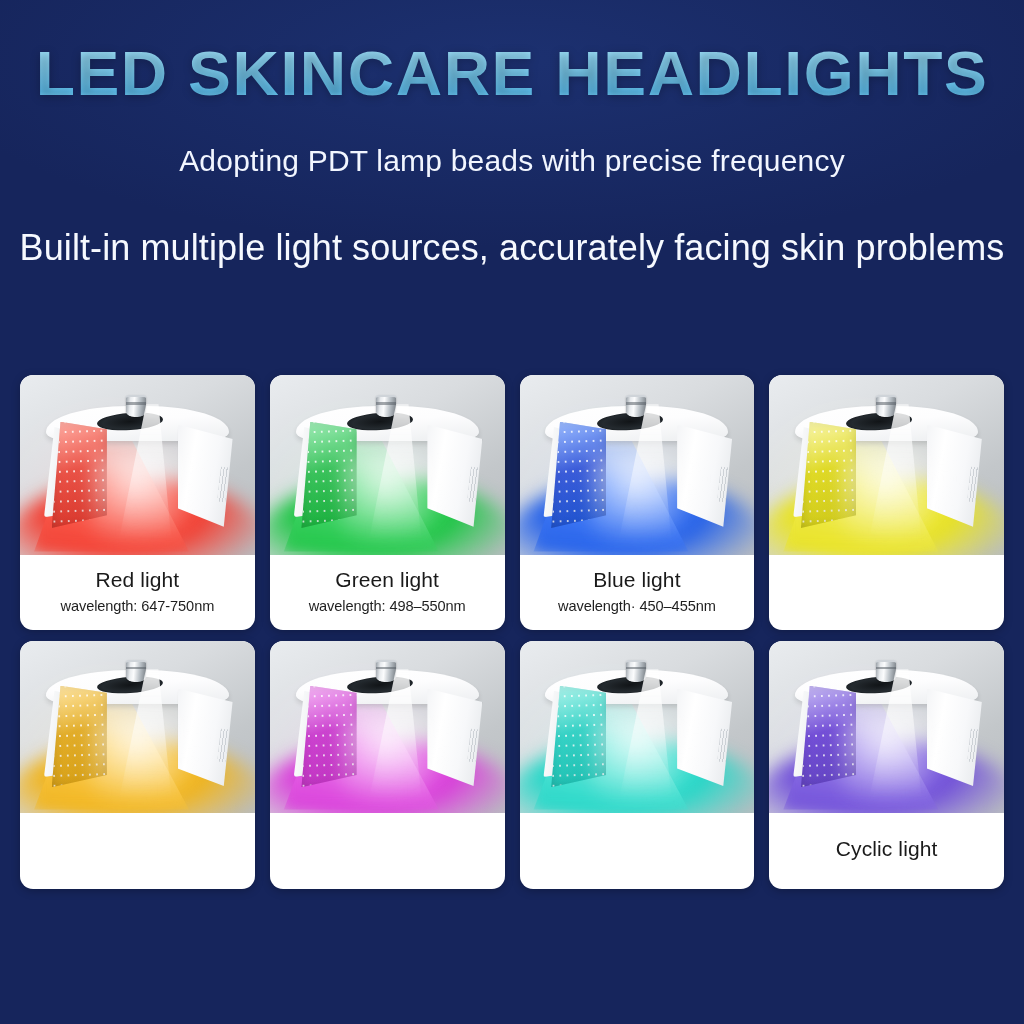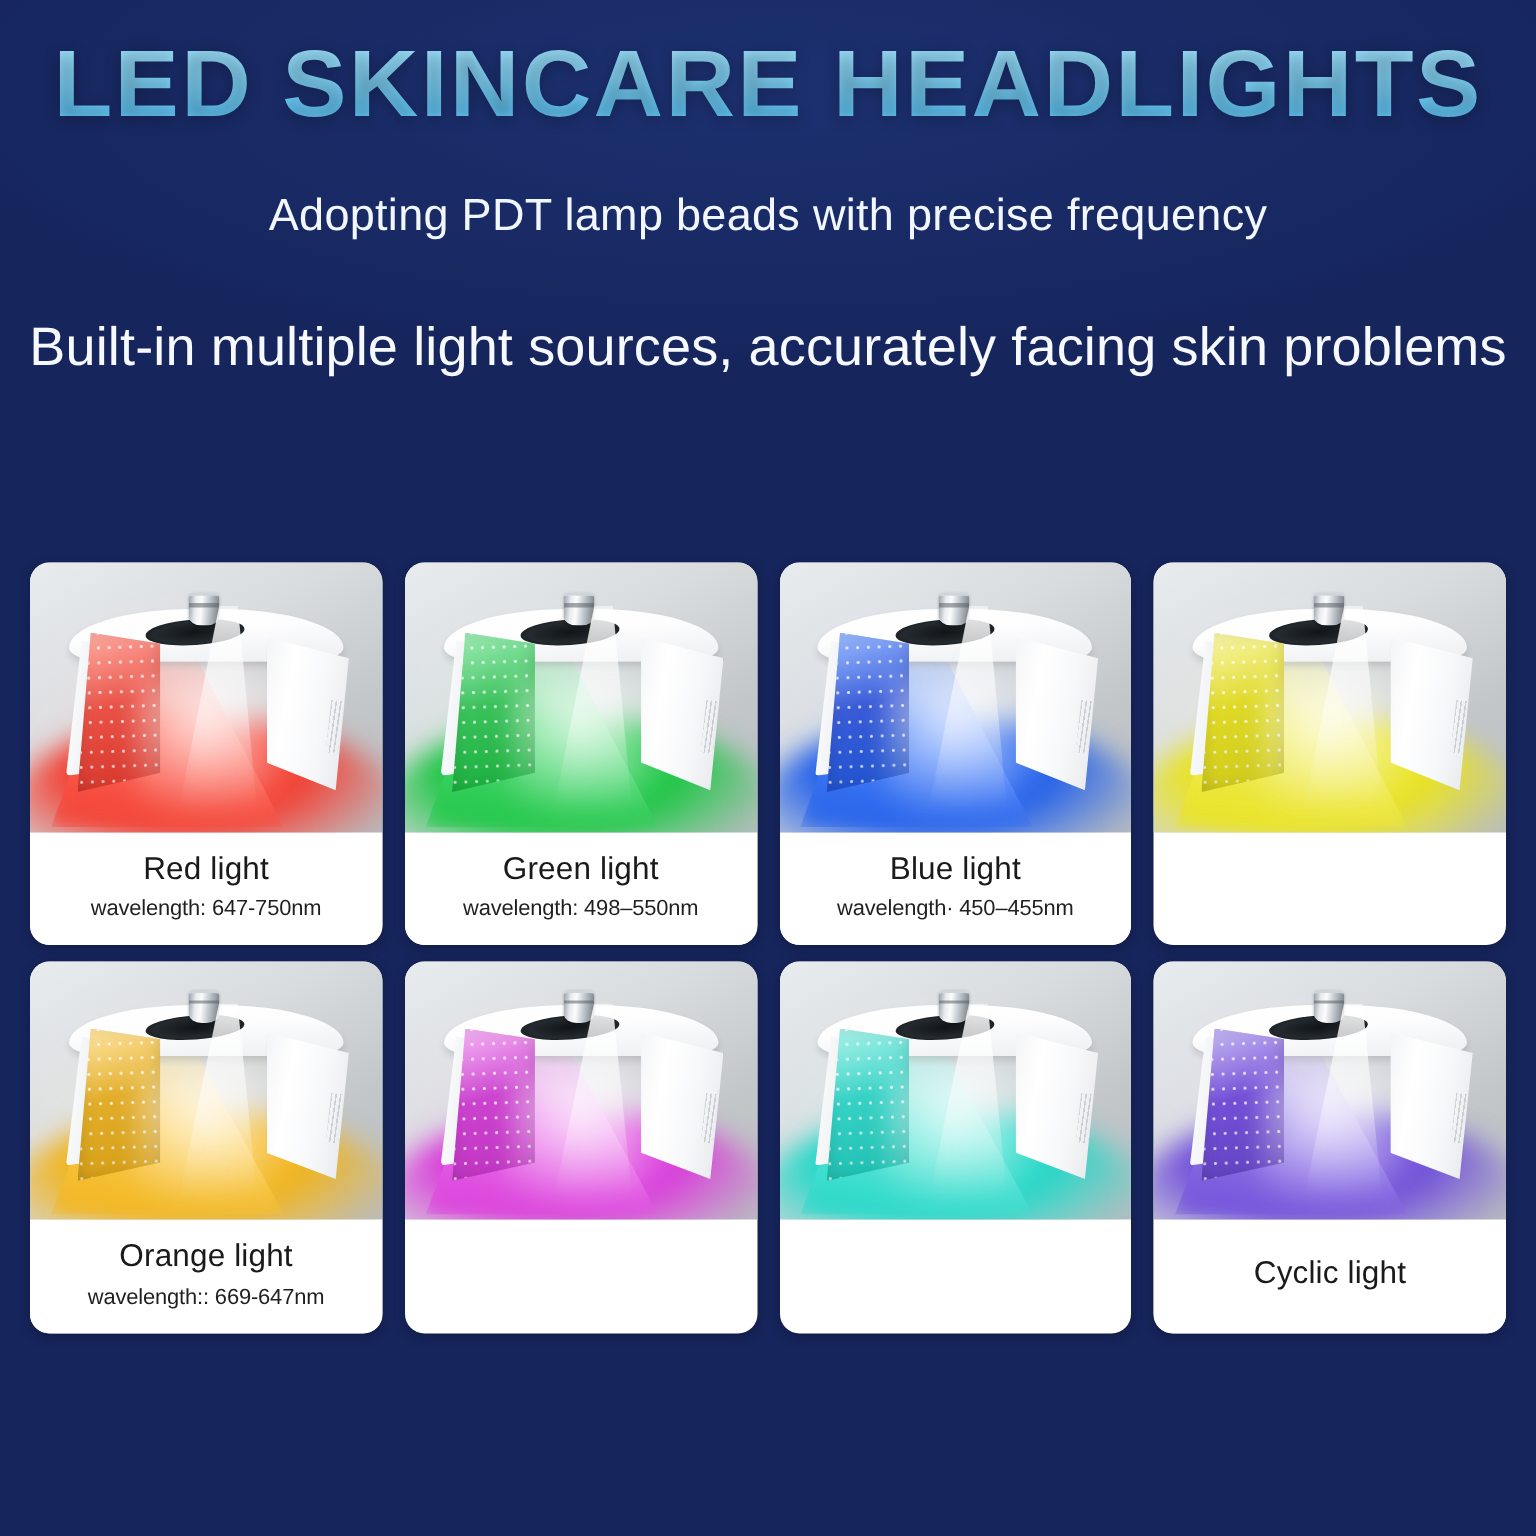--- a/index.html
+++ b/index.html
@@ -15,21 +15,21 @@
       linear-gradient(180deg, #152352 0%, #17265e 35%, #16255c 100%);
     position: relative;
   }
   .bg-glow {
     position: absolute; inset: 0;
     background: radial-gradient(ellipse 820px 260px at 50% 60px, rgba(40,70,150,0.35) 0%, rgba(22,37,92,0) 72%);
     pointer-events: none;
   }
 
   
-  .header { position: relative; padding-top: 23px; text-align: center; }
+  .header { position: relative; padding-top: 40px; text-align: center; }
   .title {
     font-size: 63px;
     font-weight: 700;
     letter-spacing: 1.5px;
     line-height: 1.05;
     background: linear-gradient(180deg, #a8e4fb 0%, #7fd0f3 45%, #5fc0ef 78%, #86d6f7 100%);
     -webkit-background-clip: text;
     background-clip: text;
     color: transparent;
     -webkit-text-fill-color: transparent;
@@ -216,20 +216,21 @@
 
   
   .caption {
     flex: 1;
     display: flex;
     flex-direction: column;
     align-items: center;
     justify-content: center;
     padding: 4px 2px 8px;
     background: #fff;
+    border-radius: 17px;
   }
   .cap-title {
     font-size: 21px;
     color: #1a1a1a;
     font-weight: 400;
     letter-spacing: .1px;
     line-height: 1.25;
   }
   .cap-sub {
     margin-top: 5px;
@@ -366,24 +367,20 @@
           <div class="hood-vent"></div>
         </div>
       </div>
       <div class="panel" style="background:linear-gradient(165deg, #ffd569 0%, #e0a81d 45%, #f0b216 100%);">
         <div class="panel-dots"></div>
         <div class="panel-sheen"></div>
       </div>
       <div class="mist"></div>
       <div class="mist2"></div>
     </div>
-    <div class="caption">
-      <div class="cap-title">Orange light</div>
-      <div class="cap-sub">wavelength:: 669-647nm</div>
-    </div>
     </div>
     <div class="card row2">
     <div class="photo">
       <div class="wash" style="background:radial-gradient(ellipse at 38% 86%, #d839d9 0%, rgba(0,0,0,0) 62%);"></div>
       <div class="floor" style="background:radial-gradient(ellipse at 45% 30%, #ef87ef 0%, #d839d9 38%, rgba(0,0,0,0) 78%);"></div>
       <div class="cone" style="background:linear-gradient(190deg, rgba(255,255,255,0.35) 0%, #ef87ef 40%, #d839d9 100%);"></div>
       <div class="hood">
         <div class="hood-top"></div>
         <div class="knob-plate"></div>
         <div class="knob"></div>

